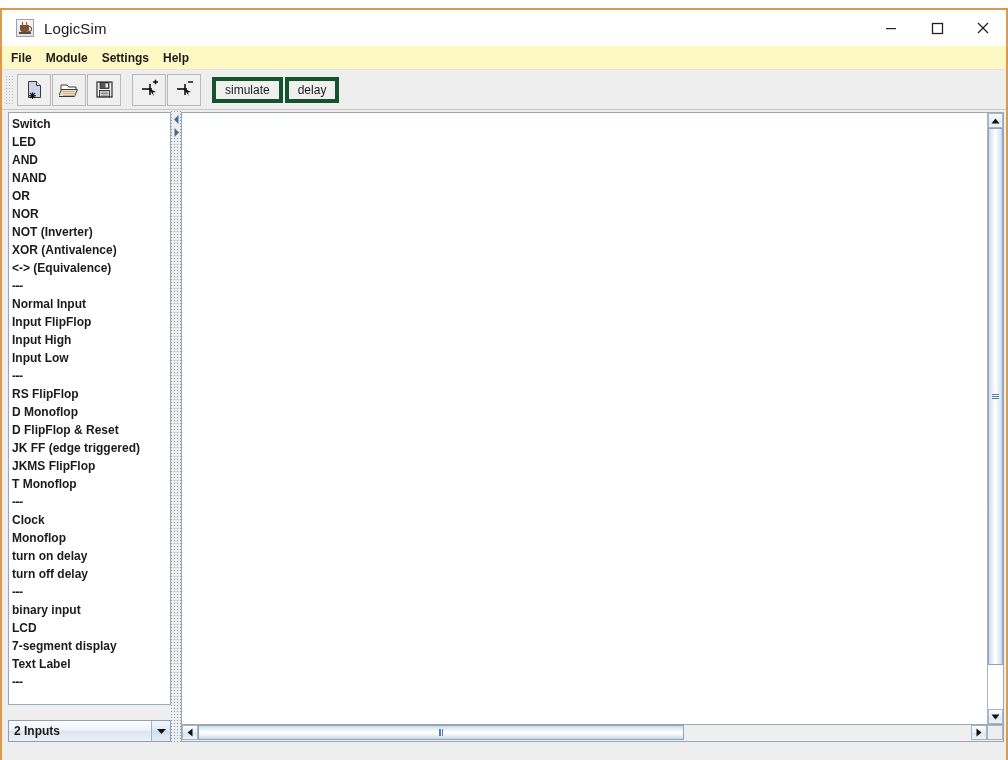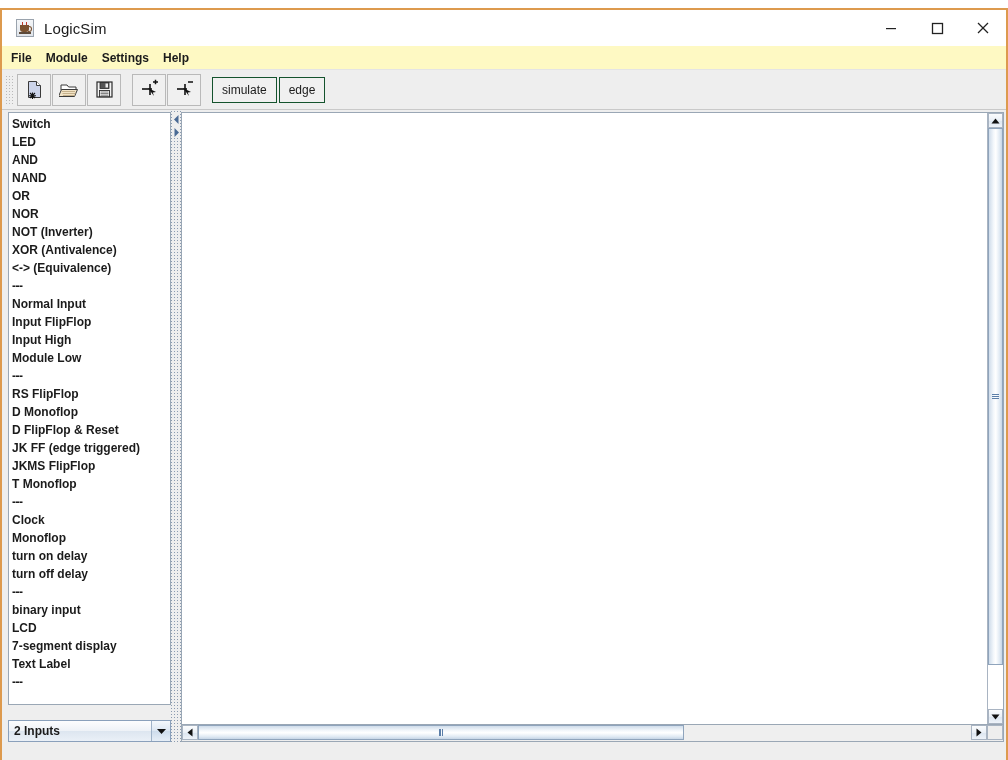--- a/index.html
+++ b/index.html
@@ -134,21 +134,21 @@
     width: 34px; height: 32px;
     border: 1px solid #b9b9b9;
     background: #f0f0f0;
     display: flex; align-items: center; justify-content: center;
     margin-right: 1px;
     cursor: default;
   }
   .tb-btn svg { display: block; }
   .tb-text {
     height: 26px;
-    border: 1px solid #14532d;
+    border: 4px solid #14532d;
     background: #f0f0f0;
     display: flex; align-items: center; justify-content: center;
     padding: 0 9px;
     margin-right: 2px;
     font-size: 12px;
     color: #1b1b1b;
     cursor: default;
   }
 
   
@@ -432,42 +432,42 @@
             <path d="M14 3 h5" stroke="#111" stroke-width="1.5"></path>
           </svg>
         </span>
       </div>
     </div>
 
     <div class="tb-sep"></div>
 
     <div class="tb-group">
       <div class="tb-text">simulate</div>
-      <div class="tb-text">edge</div>
+      <div class="tb-text">delay</div>
     </div>
   </div>
 
   <div id="body">
 
     <div id="left-pane">
       <div id="component-list">
           <div class="comp-item">Switch</div>
           <div class="comp-item">LED</div>
           <div class="comp-item">AND</div>
           <div class="comp-item">NAND</div>
           <div class="comp-item">OR</div>
           <div class="comp-item">NOR</div>
           <div class="comp-item">NOT (Inverter)</div>
           <div class="comp-item">XOR (Antivalence)</div>
           <div class="comp-item">&lt;-&gt; (Equivalence)</div>
           <div class="comp-item sep">---</div>
           <div class="comp-item">Normal Input</div>
           <div class="comp-item">Input FlipFlop</div>
           <div class="comp-item">Input High</div>
-          <div class="comp-item">Module Low</div>
+          <div class="comp-item">Input Low</div>
           <div class="comp-item sep">---</div>
           <div class="comp-item">RS FlipFlop</div>
           <div class="comp-item">D Monoflop</div>
           <div class="comp-item">D FlipFlop &amp; Reset</div>
           <div class="comp-item">JK FF (edge triggered)</div>
           <div class="comp-item">JKMS FlipFlop</div>
           <div class="comp-item">T Monoflop</div>
           <div class="comp-item sep">---</div>
           <div class="comp-item">Clock</div>
           <div class="comp-item">Monoflop</div>

